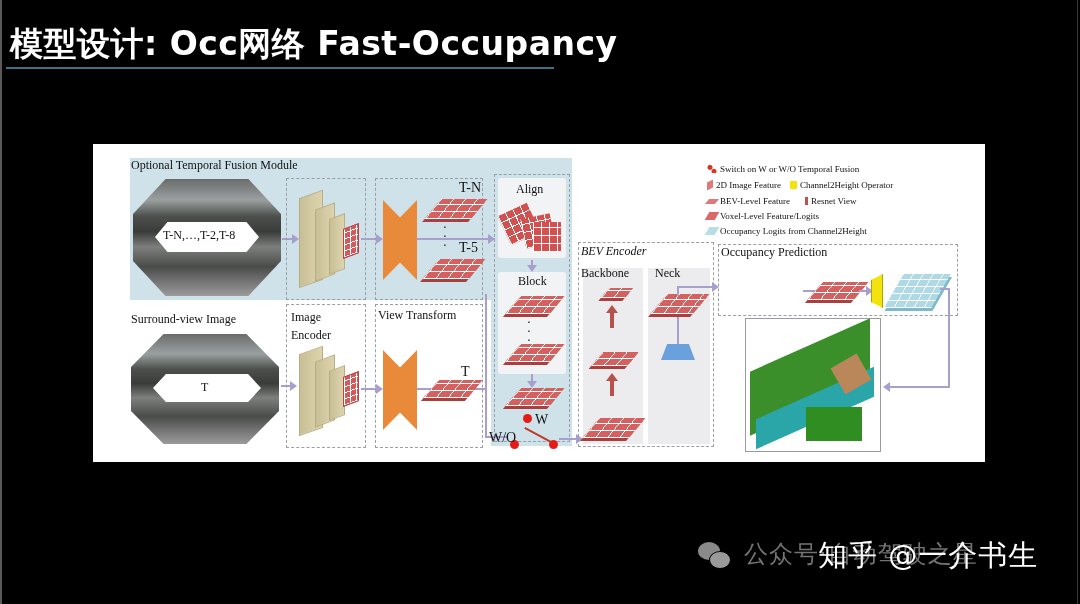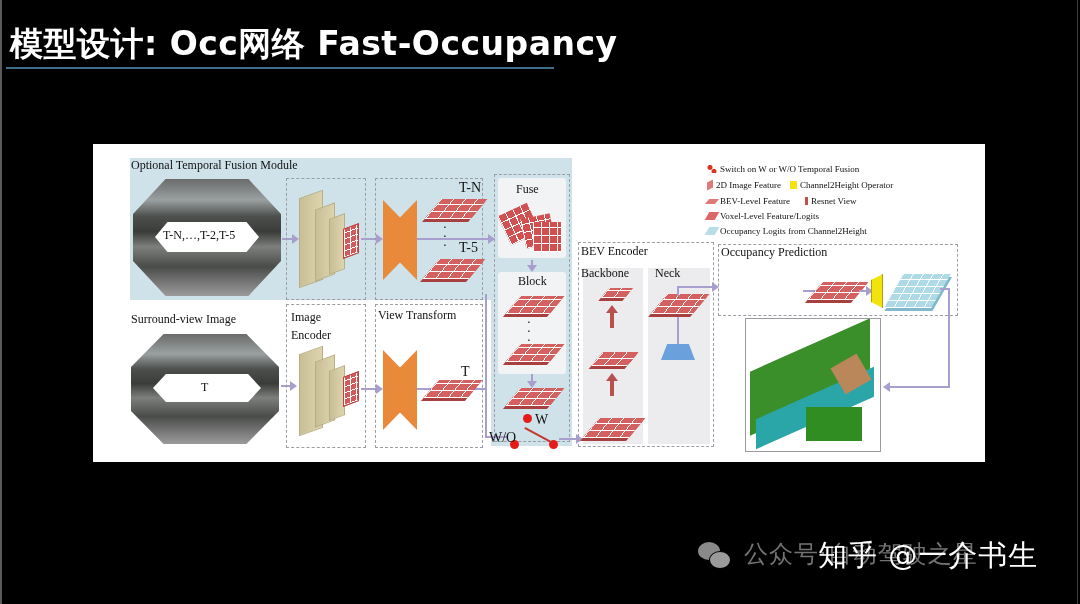--- a/index.html
+++ b/index.html
@@ -71,21 +71,21 @@
 <div class="title-underline"></div>
 
 <div class="figure">
 
   <div class="abs blue-bg" style="left:37px; top:14px; width:442px; height:142px;"></div>
   <div class="abs blue-bg" style="left:398px; top:140px; width:81px; height:162px;"></div>
   <div class="label lg" style="left:38px; top:14px;">Optional Temporal Fusion Module</div>
 
   <div class="abs octagon" style="left:40px; top:35px; width:148px; height:117px;"></div>
   <div class="abs octagon-hole" style="left:62px; top:78px; width:104px; height:30px;"></div>
-  <div class="label lg" style="left:70px; top:84px;">T-N,…,T-2,T-5</div>
+  <div class="label lg" style="left:70px; top:84px;">T-N,…,T-2,T-8</div>
 
   <div class="arrow-h" style="left:189px; top:94px; width:11px;"></div>
 
   <div class="abs dashed" style="left:193px; top:34px; width:80px; height:122px;"></div>
   <div class="enc-slab" style="left:206px; top:50px; width:24px; height:90px; transform: skewY(-20deg);"></div>
   <div class="enc-slab" style="left:222px; top:62px; width:20px; height:72px; transform: skewY(-20deg);"></div>
   <div class="enc-slab" style="left:236px; top:72px; width:16px; height:56px; transform: skewY(-20deg);"></div>
   <div class="feat2d" style="left:250px; top:82px; width:16px; height:30px;"></div>
   <div class="arrow-h" style="left:268px; top:94px; width:16px;"></div>
 
@@ -94,21 +94,21 @@
   <div class="line" style="left:324px; top:94px; width:78px; height:2px;"></div>
   <div class="arrow-h" style="left:390px; top:94px; width:6px;"></div>
   <div class="label md" style="left:366px; top:36px;">T-N</div>
   <div class="bev" style="left:340px; top:55px; width:46px; height:20px;"></div>
   <div class="dots" style="left:350px; top:80px;">·<br>·<br>·</div>
   <div class="label md" style="left:366px; top:96px;">T-5</div>
   <div class="bev" style="left:338px; top:115px; width:46px; height:20px;"></div>
 
   <div class="abs dashed" style="left:401px; top:30px; width:76px; height:268px;"></div>
   <div class="panel-white" style="left:405px; top:34px; width:68px; height:80px;"></div>
-  <div class="label lg" style="left:423px; top:38px;">Fuse</div>
+  <div class="label lg" style="left:423px; top:38px;">Align</div>
   <div class="grid-flat" style="left:410px; top:64px; width:32px; height:32px; transform: rotate(-25deg);"></div>
   <div class="grid-flat" style="left:430px; top:72px; width:30px; height:30px; transform: rotate(-12deg);"></div>
   <div class="grid-flat" style="left:440px; top:78px; width:28px; height:30px;"></div>
   <div class="arrow-v" style="left:438px; top:116px; height:6px;"></div>
   <div class="panel-white" style="left:405px; top:128px; width:68px; height:102px;"></div>
   <div class="label lg" style="left:425px; top:130px;">Block</div>
   <div class="bev" style="left:420px; top:152px; width:44px; height:18px;"></div>
   <div class="dots" style="left:434px; top:175px;">·<br>·<br>·</div>
   <div class="bev" style="left:420px; top:200px; width:44px; height:18px;"></div>
   <div class="arrow-v" style="left:438px; top:230px; height:8px;"></div>
@@ -144,21 +144,21 @@
 
   <div class="red-dot" style="left:430px; top:270px;"></div>
   <div class="red-dot" style="left:417px; top:296px;"></div>
   <div class="red-dot" style="left:456px; top:296px;"></div>
   <div class="line" style="left:430px; top:290px; width:30px; height:2px; background:#c0392b; transform: rotate(28deg);"></div>
   <div class="label md" style="left:442px; top:268px;">W</div>
   <div class="label md" style="left:396px; top:286px;">W/O</div>
   <div class="arrow-h" style="left:466px; top:294px; width:18px;"></div>
 
   <div class="abs dashed" style="left:485px; top:98px; width:136px; height:205px;"></div>
-  <div class="label lg" style="left:488px; top:100px;">BEV Encoder</div>
+  <div class="label lg" style="left:488px; top:100px;font-style:italic;">BEV Encoder</div>
   <div class="neck-bg" style="left:490px; top:124px; width:60px; height:176px;"></div>
   <div class="neck-bg" style="left:555px; top:124px; width:62px; height:176px;"></div>
   <div class="label lg" style="left:488px; top:122px;">Backbone</div>
   <div class="label lg" style="left:562px; top:122px;text-align:center;">Neck</div>
   <div class="bev" style="left:512px; top:144px; width:24px; height:10px;"></div>
   <div class="resnet-arrow" style="left:517px; top:168px; height:16px;"></div>
   <div class="bev" style="left:504px; top:208px; width:36px; height:14px;"></div>
   <div class="resnet-arrow" style="left:517px; top:236px; height:16px;"></div>
   <div class="bev" style="left:498px; top:274px; width:46px; height:20px;"></div>
   <div class="trapezoid" style="left:568px; top:200px; width:34px; height:16px;"></div>

